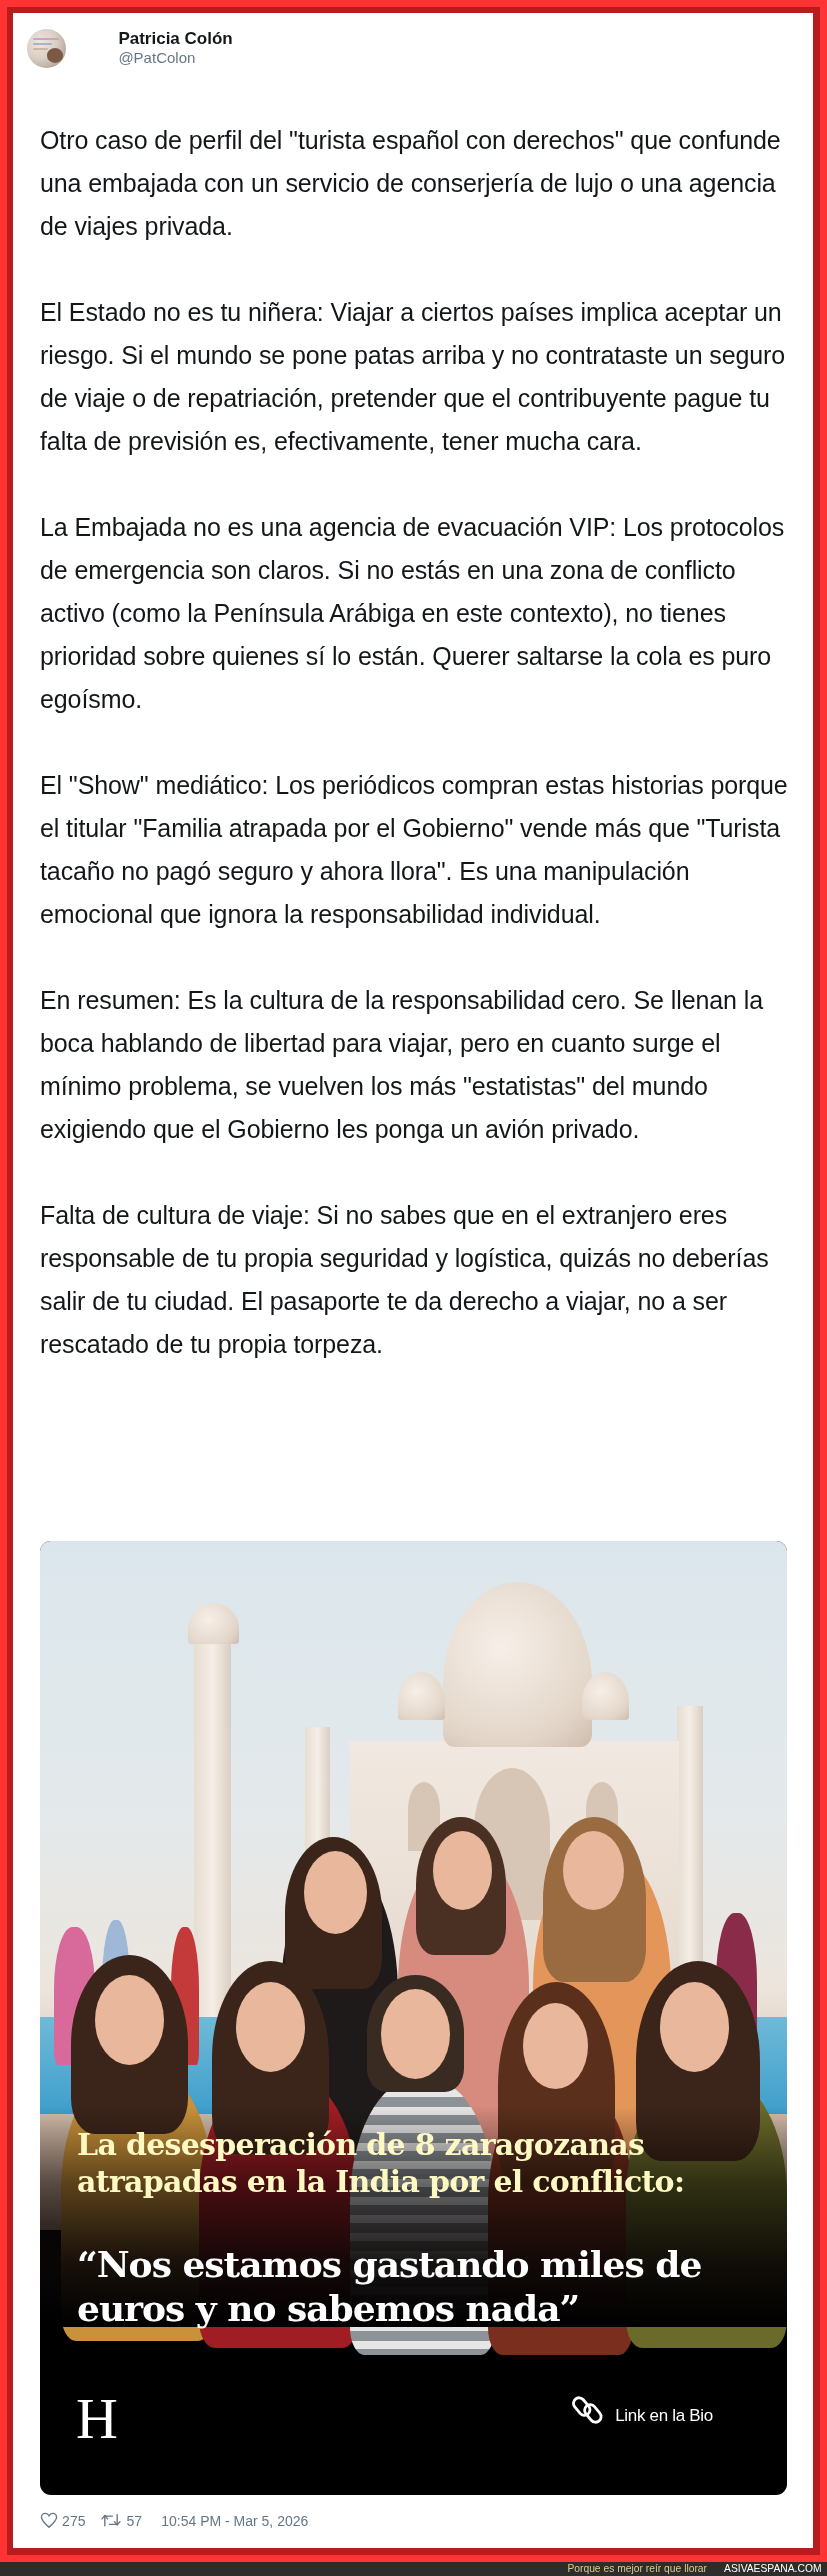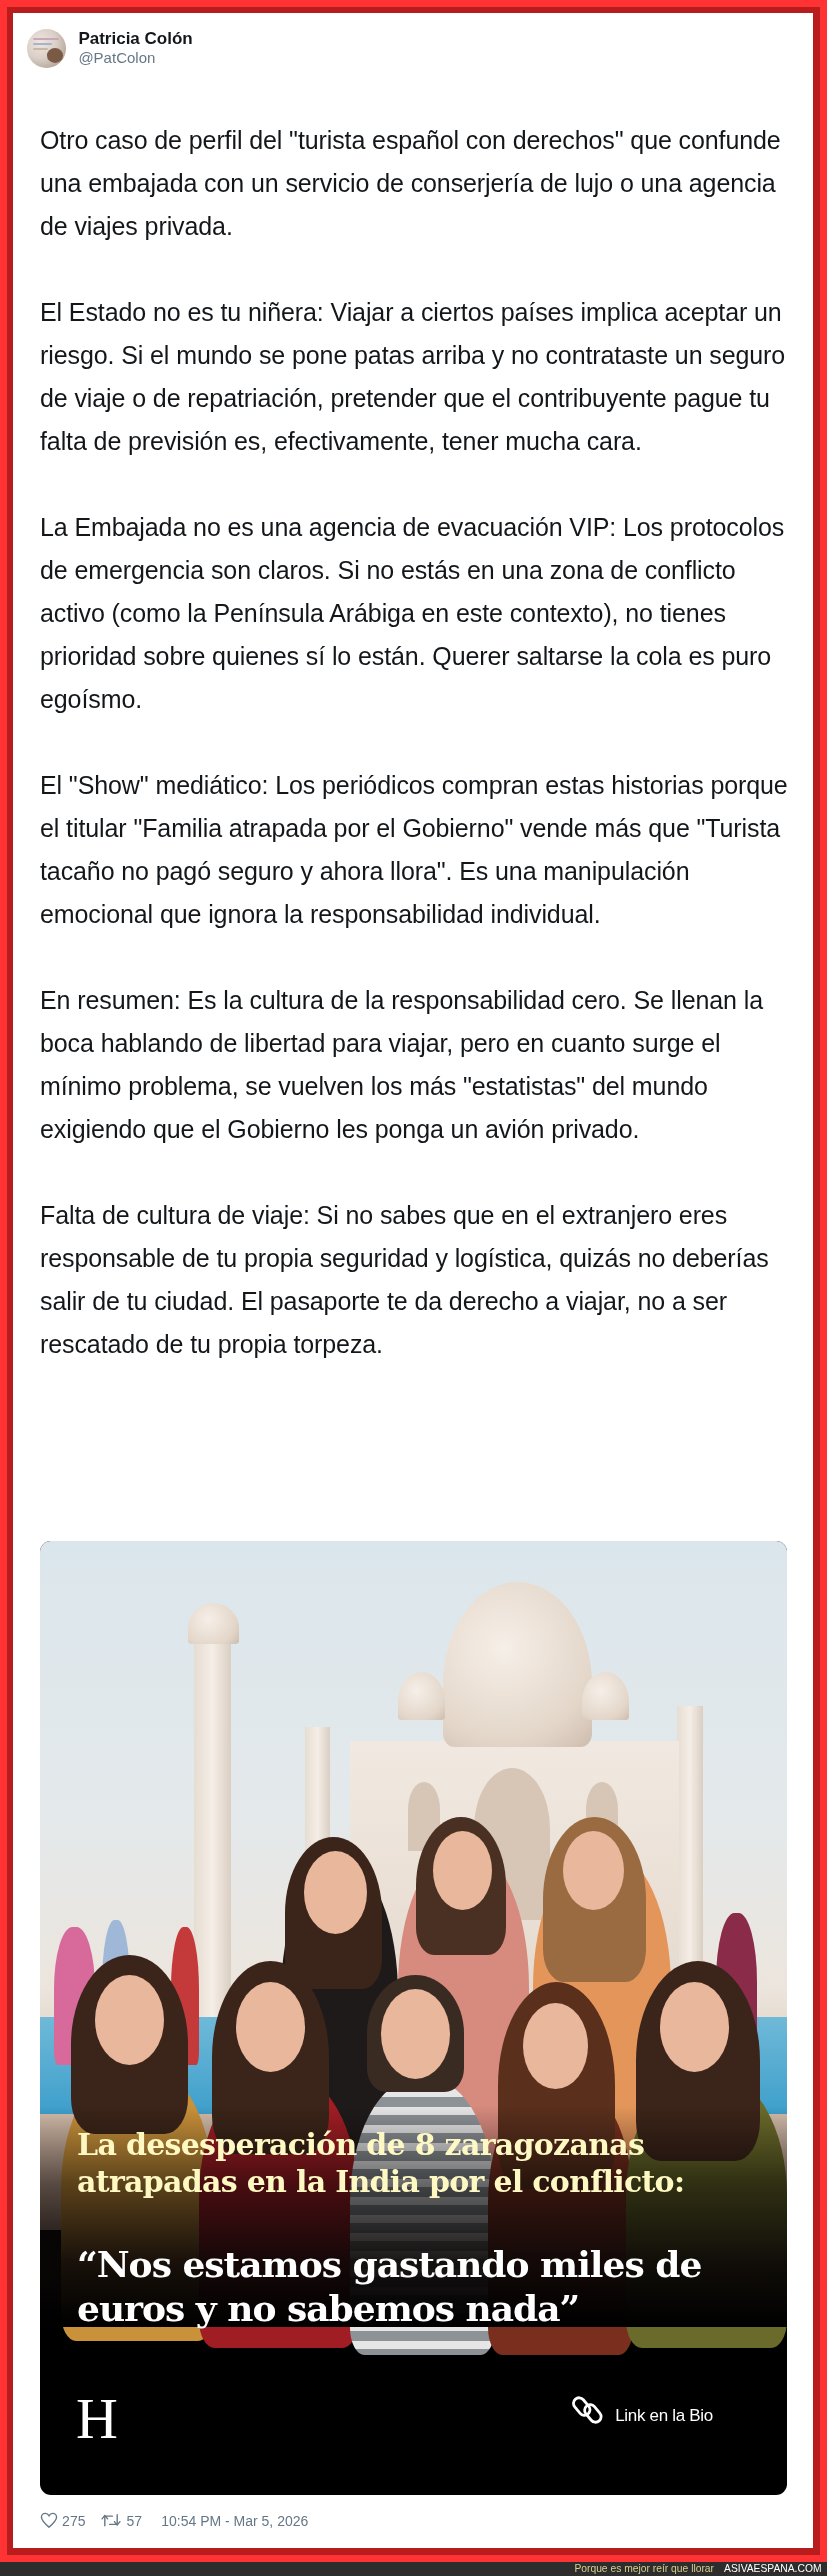--- a/index.html
+++ b/index.html
@@ -3,21 +3,21 @@
   <meta charset="utf-8">
   <style>
     * { box-sizing: border-box; margin: 0; padding: 0; }
     html, body { width: 827px; height: 2576px; overflow: hidden; background: #2d2d2d; }
     body { position: relative; font-family: "Liberation Sans", sans-serif; }
 
     .frame-outer { position: absolute; left: 0; top: 0; width: 827px; height: 2562px; background: #ff3333; }
     .frame-inner { position: absolute; left: 6.9px; top: 6.9px; width: 813px; height: 2548px; background: #b81c1c; }
     .card { position: absolute; left: 13px; top: 13px; width: 800px; height: 2535px; background: #ffffff; }
 
-    .header { position: absolute; left: 27px; top: 28px; height: 40px; display: flex; align-items: center; }
+    .header { position: absolute; left: 27px; top: 28px; height: 40px; display: flex; align-items: center; gap: 40px; }
     .avatar { width: 39px; height: 39px; border-radius: 50%; overflow: hidden; position: relative;
       background: radial-gradient(circle at 35% 35%, #efe6e0 0%, #d9cfc6 45%, #b9a99b 75%, #8a766a 100%); }
     .avatar .scribble { position: absolute; left: 5.5px; right: 6.9px; height: 2.1px; border-radius: 1.4px; }
     .avatar .s1 { top: 9.7px; background: #c9a6b8; }
     .avatar .s2 { top: 14.5px; background: #a6b3c9; width: 19.3px; }
     .avatar .s3 { top: 19.3px; background: #c9b8a6; width: 15px; }
     .avatar .blob { position: absolute; right: 2.8px; bottom: 4.1px; width: 16.5px; height: 15px; border-radius: 50%; background: #7a5a45; }
     .name-block { margin-left: 12.4px; display: flex; flex-direction: column; justify-content: center; }
     .name { font-size: 17px; font-weight: bold; color: #14171a; line-height: 20.7px; }
     .handle { font-size: 15px; color: #657786; line-height: 18px; }
@@ -45,21 +45,21 @@
     .link-bio { position: absolute; right: 74px; top: 853px; display: flex; flex-direction: row; align-items: flex-end; }
     .link-icon { width: 32px; height: 32px; margin-right: 11px; }
     .link-label { margin-top: 5.5px; color: #ffffff; font-size: 17px; letter-spacing: -0.3px; }
 
     .stats { position: absolute; left: 40px; top: 2509px; height: 23.4px; display: flex; align-items: center; color: #657786; font-size: 14px; }
     .stat { display: flex; align-items: center; margin-right: 15px; }
     .stat svg { margin-right: 4.1px; }
     .timestamp { margin-left: 4.1px; }
 
     .footer-bar { position: absolute; left: 0; top: 2562px; width: 827px; height: 13.8px; background: #2d2d2d; display: flex; align-items: center; justify-content: flex-end; padding-right: 5.5px; font-size: 10.3px; }
-    .footer-tagline { color: #d8cf8c; margin-right: 10px; }
+    .footer-tagline { color: #d8cf8c; margin-right: 17px; }
     .footer-site { color: #ffffff; }
   </style>
 </head>
 <body>
 
 <div class="frame-outer"></div>
 <div class="frame-inner"></div>
 
 <div class="card"></div>
 

